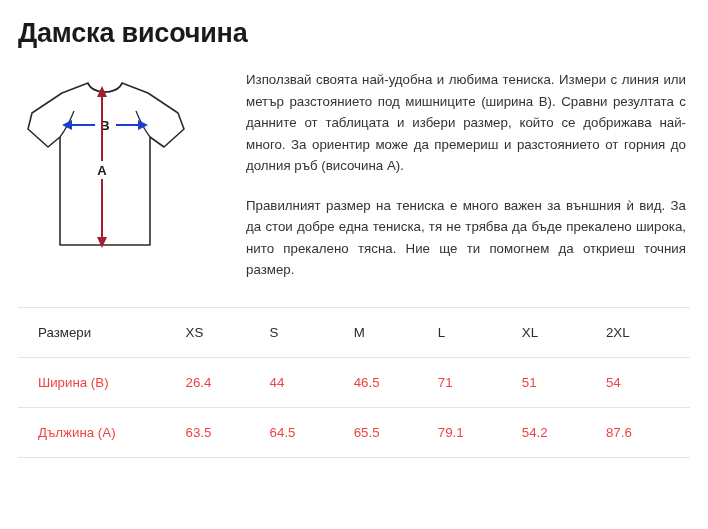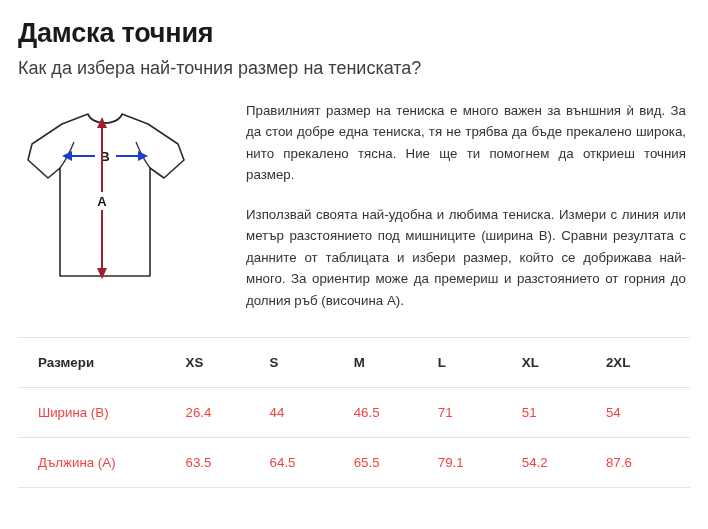--- a/index.html
+++ b/index.html
@@ -80,21 +80,21 @@
     text-align: left;
     padding: 17px 6px 17px 0;
     border-bottom: 1px solid #e4e4e4;
     font-weight: normal;
     color: #ef4444;
     white-space: nowrap;
   }
   table.sizes thead th {
     border-top: 1px solid #e4e4e4;
     border-bottom: 1px solid #e4e4e4;
-    font-weight: bold;
+    font-weight: normal;
     color: #2b2b2b;
   }
   table.sizes th:first-child,
   table.sizes td:first-child {
     padding-left: 20px;
     width: 150px;
   }
   table.sizes th.col,
   table.sizes td.col {
     width: 85px;
@@ -104,22 +104,21 @@
   }
   thead .label-cell {
     font-weight: bold;
   }
 </style>
 </head>
 <body>
 
 <div class="page">
 
-  <h1 class="title">Дамска точния</h1>
-  <h2 class="subtitle">Как да избера най-точния размер на тениската?</h2>
+  <h1 class="title">Дамска височина</h1>
 
   <div class="content">
 
     <div class="figure">
       <svg width="206" height="192" viewBox="0 0 206 192" xmlns="http://www.w3.org/2000/svg">
 
         <path d="M70 10 L44 20 L14 40 L10 56 L30 74 L42 64 L42 172 L132 172 L132 64 L146 74 L166 56 L160 40 L130 20 L104 10 C100 22 74 22 70 10 Z" fill="#ffffff" stroke="#2b2b2b" stroke-width="1.6" stroke-linejoin="round"></path>
 
         <path d="M70 10 C74 22 100 22 104 10" fill="none" stroke="#2b2b2b" stroke-width="1.6"></path>
 
@@ -138,22 +137,22 @@
           <line x1="84" y1="18" x2="84" y2="170" stroke="#a31f2f" stroke-width="2"></line>
           <polygon points="84,13 79,24 89,24" fill="#a31f2f"></polygon>
           <polygon points="84,175 79,164 89,164" fill="#a31f2f"></polygon>
           <rect x="74" y="88" width="21" height="18" fill="#ffffff"></rect>
           <text x="84" y="102" font-family="Liberation Sans, sans-serif" font-size="13" font-weight="bold" fill="#1a1a1a" text-anchor="middle">A</text>
         </g>
       </svg>
     </div>
 
     <div class="paragraphs">
+      <p>Използвай своята най-удобна и любима тениска. Измери с линия или метър разстоянието под мишниците (ширина B). Сравни резултата с данните от таблицата и избери размер, който се добрижава най-много. За ориентир може да премериш и разстоянието от горния до долния ръб (височина A).</p>
       <p>Правилният размер на тениска е много важен за външния ѝ вид. За да стои добре една тениска, тя не трябва да бъде прекалено широка, нито прекалено тясна. Ние ще ти помогнем да откриеш точния размер.</p>
-      <p>Използвай своята най-удобна и любима тениска. Измери с линия или метър разстоянието под мишниците (ширина B). Сравни резултата с данните от таблицата и избери размер, който се добрижава най-много. За ориентир може да премериш и разстоянието от горния до долния ръб (височина A).</p>
     </div>
 
   </div>
 
   <table class="sizes">
     <thead>
       <tr>
         <th class="label-cell">Размери</th>
         <th class="col">XS</th>
         <th class="col">S</th>

